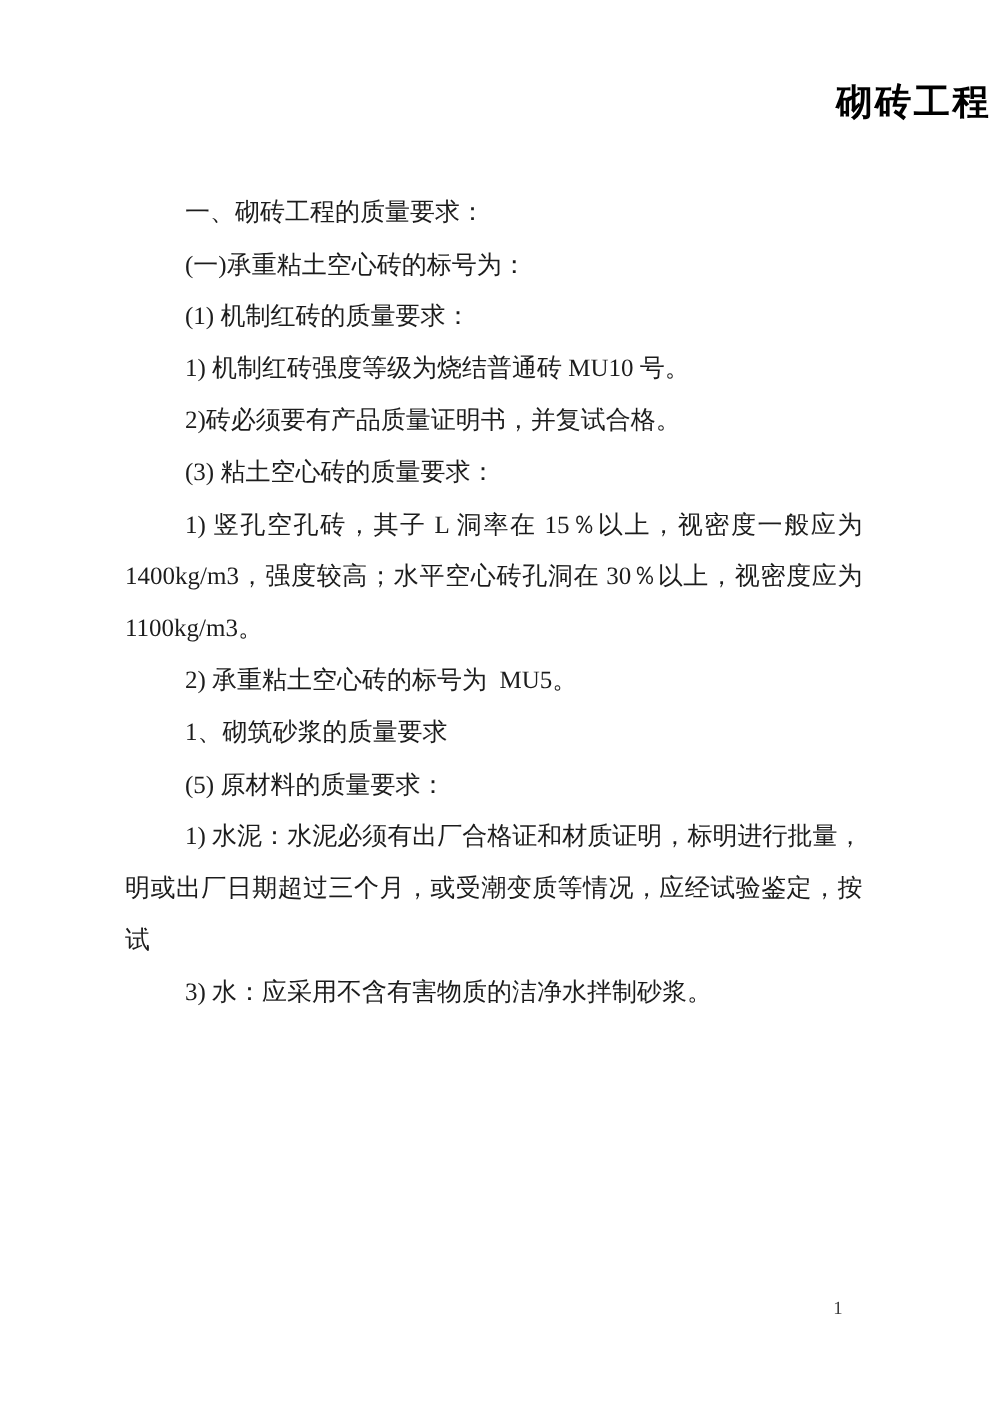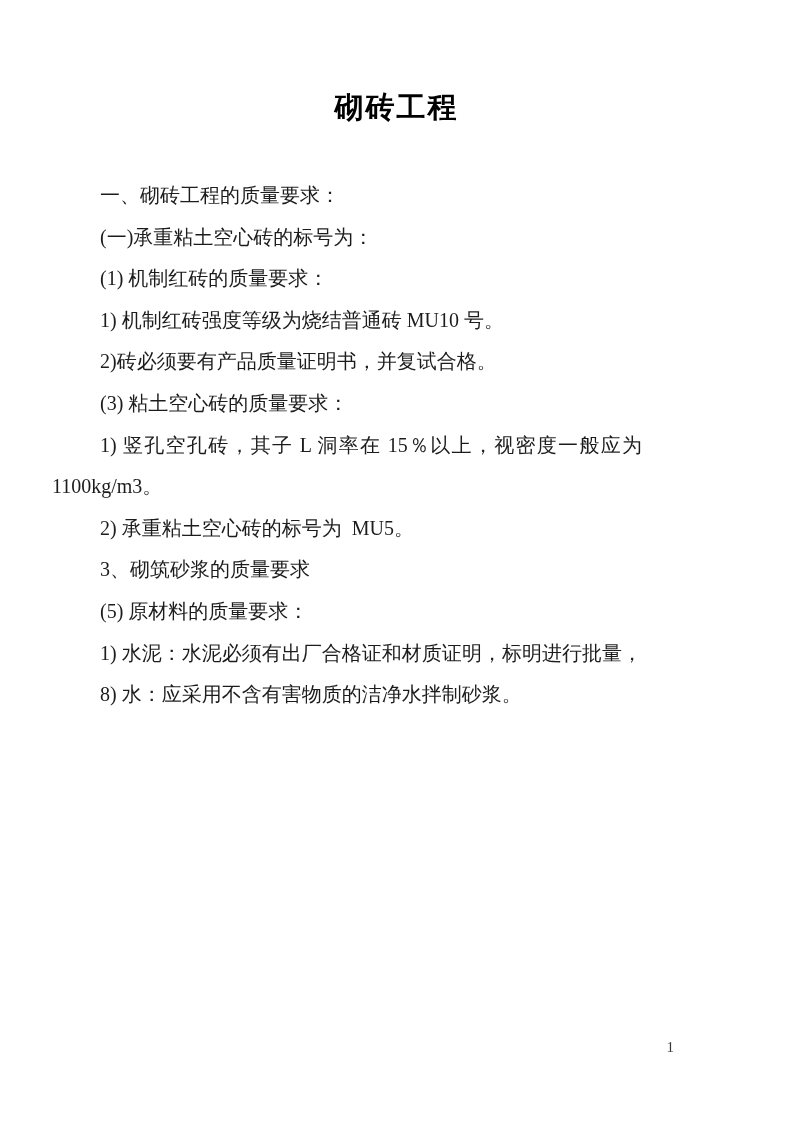--- a/index.html
+++ b/index.html
@@ -11,31 +11,31 @@
     position: relative;
     width: 793px;
     height: 1122px;
     background: #ffffff;
     overflow: hidden;
     font-family: "Liberation Serif", "DejaVu Serif", serif;
     color: #1c1c1c;
   }
   .doc-title {
     margin: 0;
-    padding-top: 83px;
-    text-align: center;
+    padding-top: 58px;
+    text-align: right;
     font-size: 29px;
     line-height: 48px;
     font-weight: 700;
     letter-spacing: 2px;
     color: #000000;
   }
   .doc-body {
     margin-top: 44px;
-    margin-left: 52px;
+    margin-left: 100px;
     width: 590px;
     font-size: 20px;
   }
   .paragraph {
     margin: 0;
     padding: 0;
   }
   .line {
     line-height: 41.6px;
     white-space: pre-wrap;
@@ -78,33 +78,35 @@
         <div class="line indent">1) 机制红砖强度等级为烧结普通砖 MU10 号。</div>
       </div>
       <div class="paragraph">
         <div class="line indent">2)砖必须要有产品质量证明书，并复试合格。</div>
       </div>
       <div class="paragraph">
         <div class="line indent">(3) 粘土空心砖的质量要求：</div>
       </div>
       <div class="paragraph">
         <div class="line indent fill">1) 竖孔空孔砖，其子 L 洞率在 15％以上，视密度一般应为</div>
+        <div class="line fill">1400kg/m3，强度较高；水平空心砖孔洞在 30％以上，视密度应为</div>
         <div class="line">1100kg/m3。</div>
       </div>
       <div class="paragraph">
         <div class="line indent">2) 承重粘土空心砖的标号为  MU5。</div>
       </div>
       <div class="paragraph">
-        <div class="line indent">3、砌筑砂浆的质量要求</div>
+        <div class="line indent">1、砌筑砂浆的质量要求</div>
       </div>
       <div class="paragraph">
         <div class="line indent">(5) 原材料的质量要求：</div>
       </div>
       <div class="paragraph">
         <div class="line indent fill">1) 水泥：水泥必须有出厂合格证和材质证明，标明进行批量，</div>
+        <div class="line fill">明或出厂日期超过三个月，或受潮变质等情况，应经试验鉴定，按试</div>
       </div>
       <div class="paragraph">
-        <div class="line indent">8) 水：应采用不含有害物质的洁净水拌制砂浆。</div>
+        <div class="line indent">3) 水：应采用不含有害物质的洁净水拌制砂浆。</div>
       </div>
     </div>
 
   <div class="page-number">1</div>
 </div>
 
 </body></html>

